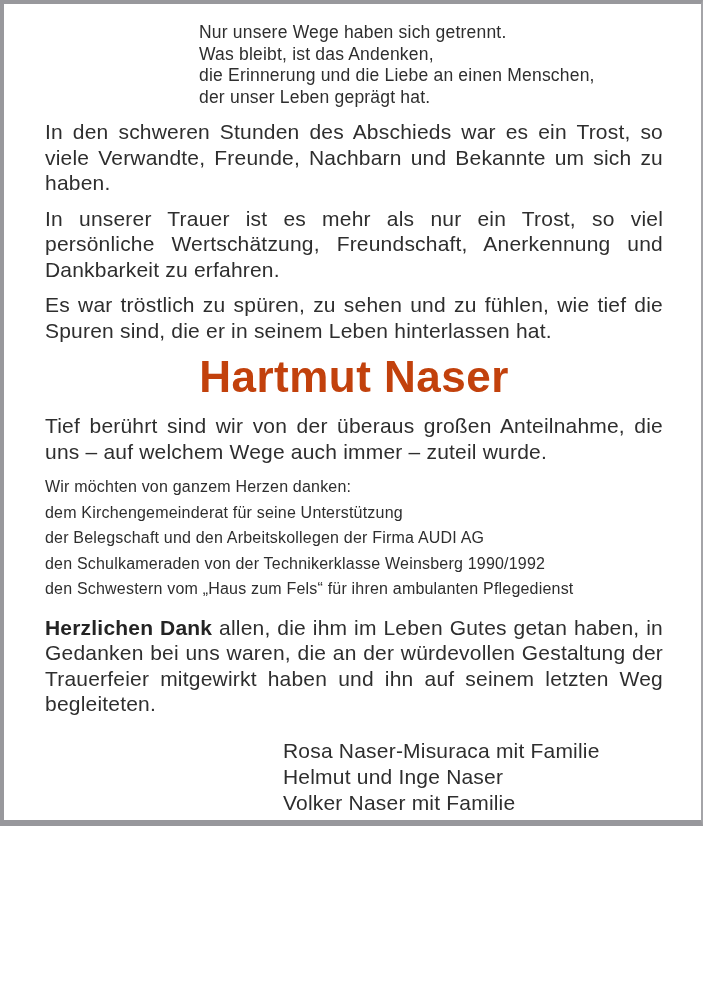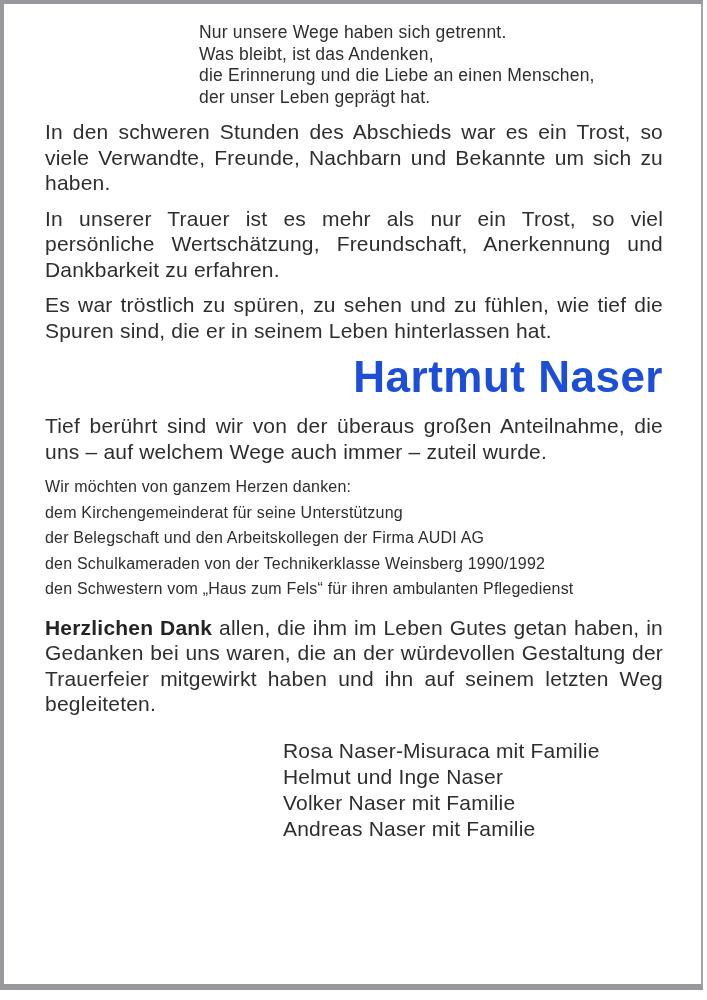--- a/index.html
+++ b/index.html
@@ -8,21 +8,21 @@
     background: #ffffff;
     width: 707px;
     height: 1000px;
     font-family: "Liberation Sans", sans-serif;
     -webkit-font-smoothing: antialiased;
   }
   .sheet {
     position: relative;
     box-sizing: border-box;
     width: 703px;
-    height: 990px;
+    height: 826px;
     background: #ffffff;
     border-top: 4px solid #98989c;
     border-left: 4px solid #98989c;
     border-right: 2px solid #a4a4a8;
     border-bottom: 6px solid #98989c;
     padding: 18px 38px 0 41px;
     overflow: hidden;
     color: #2e2e2e;
   }
   .quote {
@@ -37,22 +37,22 @@
     line-height: 25.5px;
     letter-spacing: 0.2px;
     text-align: justify;
     margin: 0 0 10px 0;
   }
   .name {
     font-size: 44px;
     line-height: 48px;
     font-weight: bold;
     letter-spacing: 0.5px;
-    text-align: right;
-    color: #1d4ed8;
+    text-align: center;
+    color: #c2410c;
     margin: 2px 0 12px 0;
   }
   .thanks {
     font-size: 16px;
     line-height: 25.5px;
     letter-spacing: 0.2px;
   }
   .closing {
     font-size: 21px;
     line-height: 25.5px;

